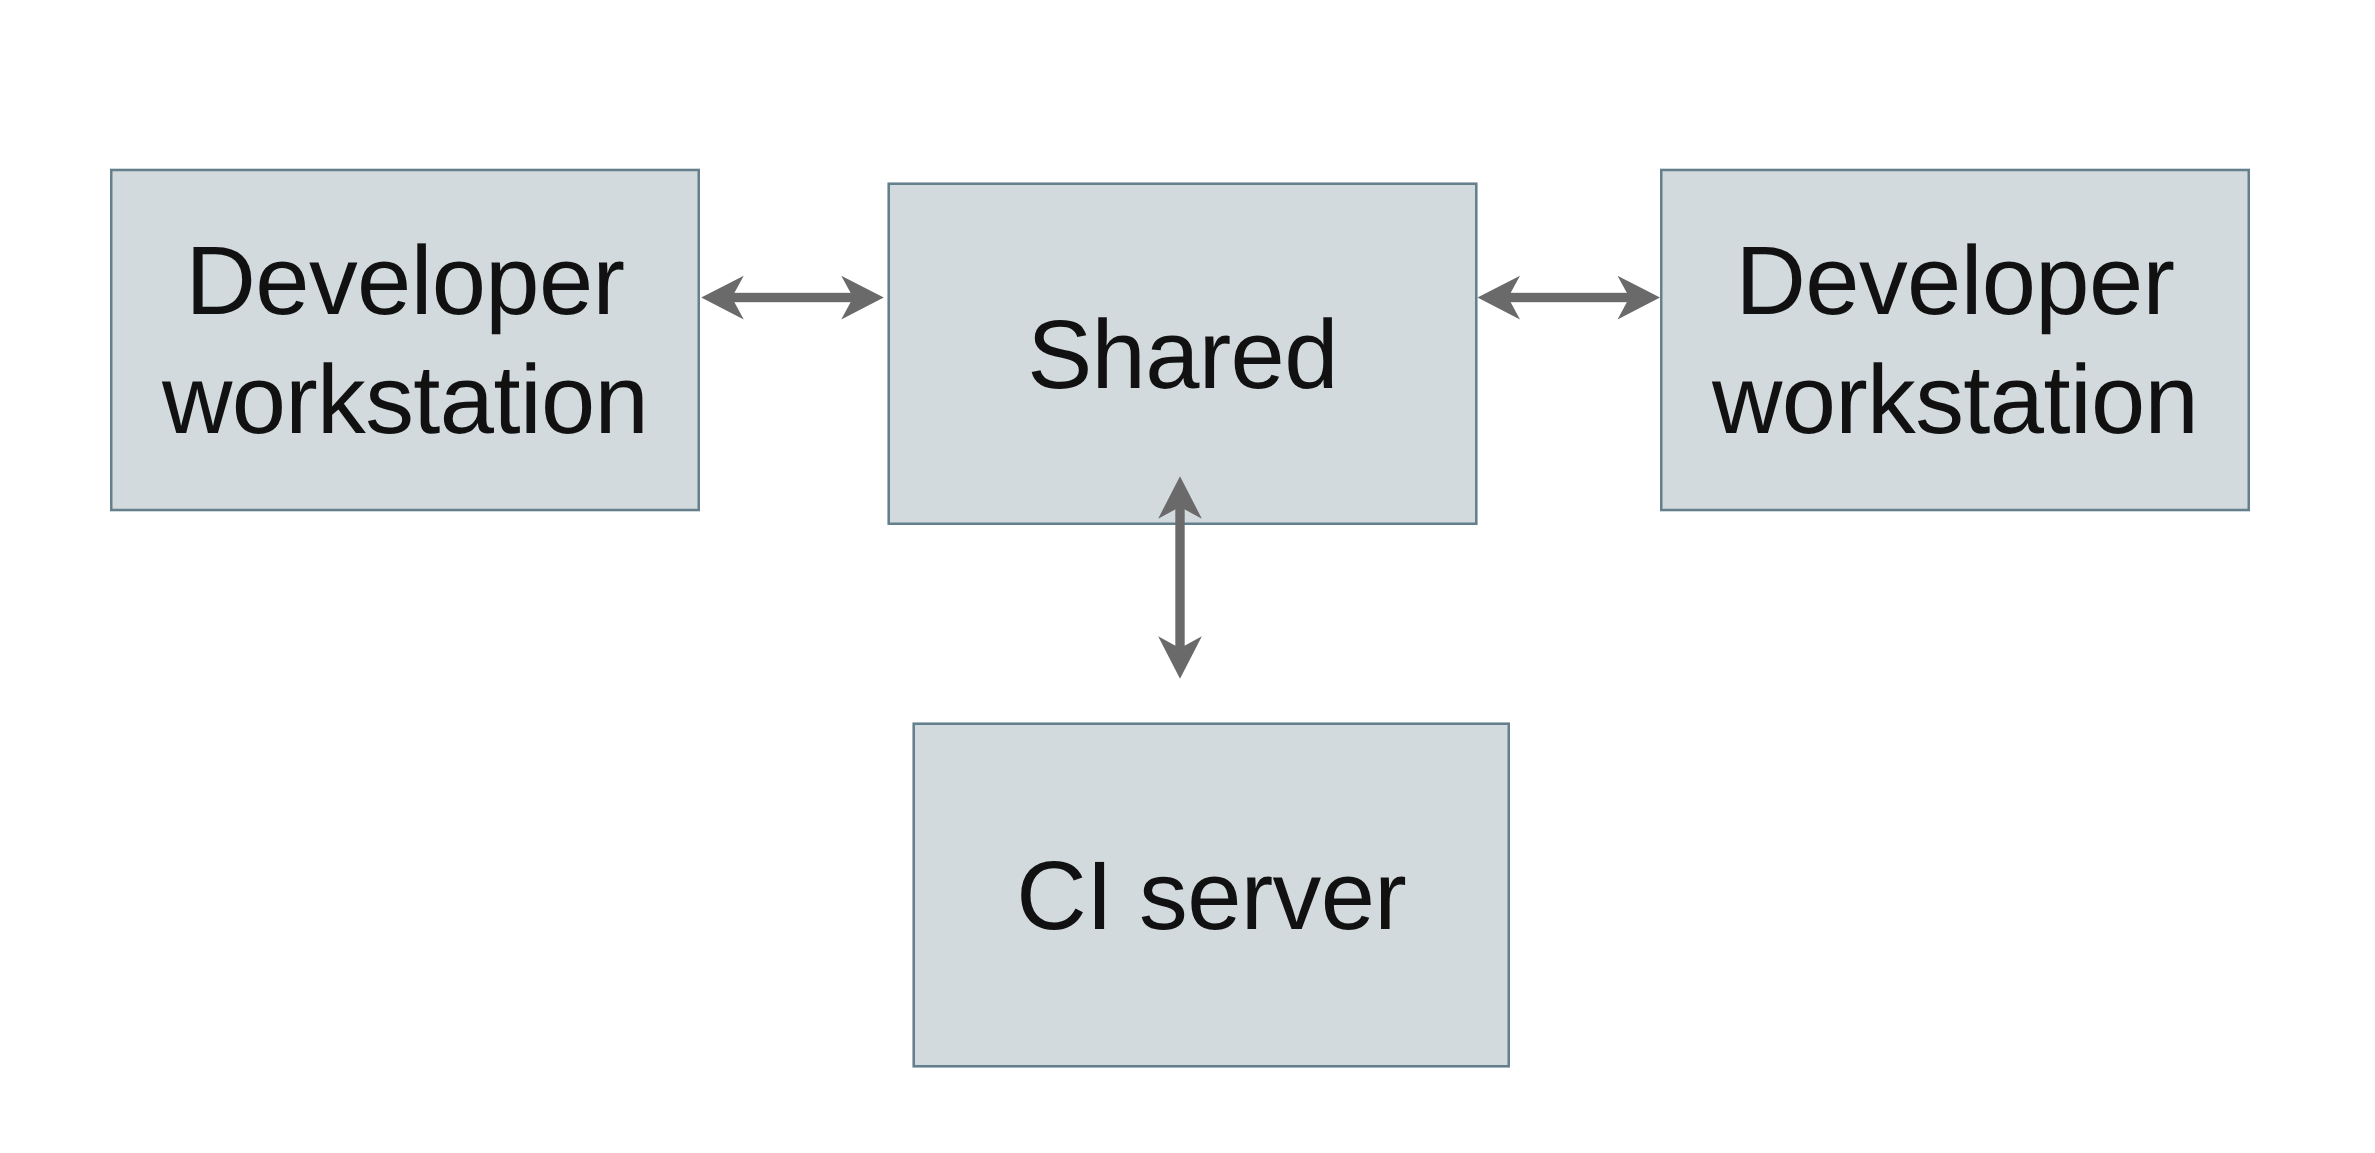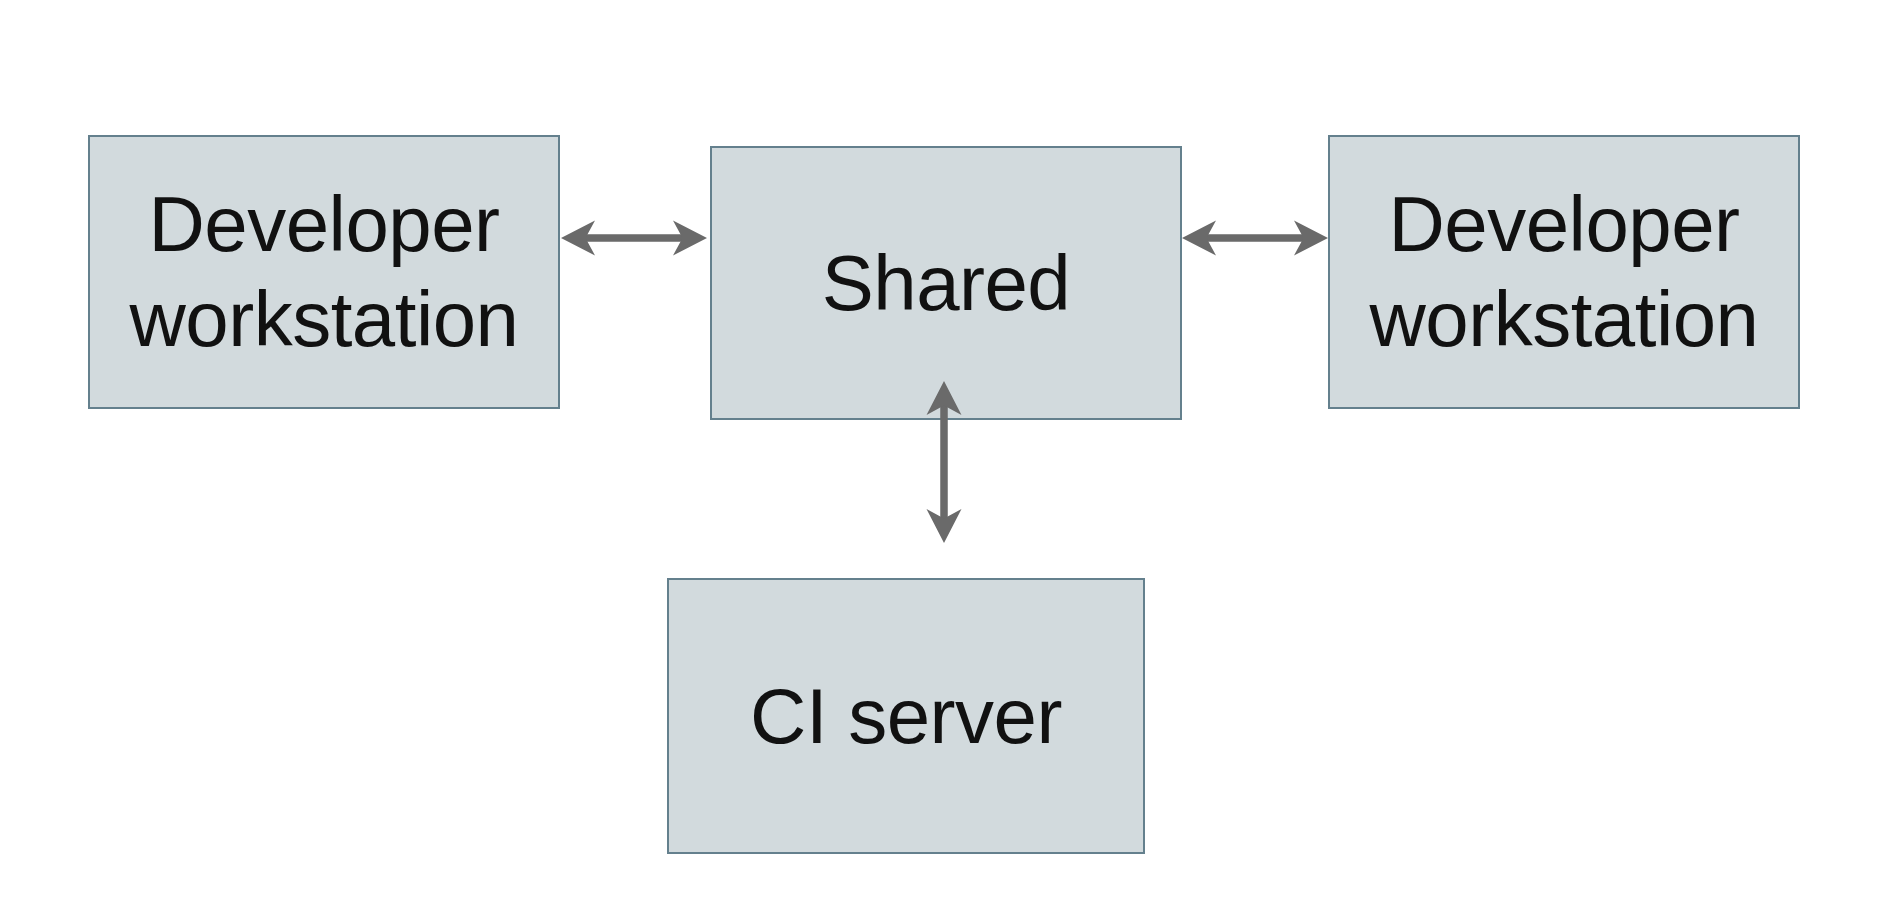--- a/index.html
+++ b/index.html
@@ -36,21 +36,21 @@
     font-size: 78px;
     line-height: 95px;
     font-weight: 400;
     color: var(--text);
     letter-spacing: -0.5px;
     margin-top: 32px;
   }
   .node-dev-left   { left: 88px;   top: 103px; width: 472px; height: 274px; }
   .node-cache      { left: 710px;  top: 114px; width: 472px; height: 274px; }
   .node-dev-right  { left: 1328px; top: 103px; width: 472px; height: 274px; }
-  .node-ci         { left: 667px;  top: 546px; width: 478px; height: 276px; }
+  .node-ci         { left: 730px;  top: 546px; width: 478px; height: 276px; }
   .arrow {
     position: absolute;
     display: block;
   }
   .arrow polygon, .arrow rect {
     fill: var(--arrow);
   }
   .arrow-h1 { left: 559px;  top: 206px; }
   .arrow-h2 { left: 1180px; top: 206px; }
   .arrow-v  { left: 909px;  top: 379px; }

